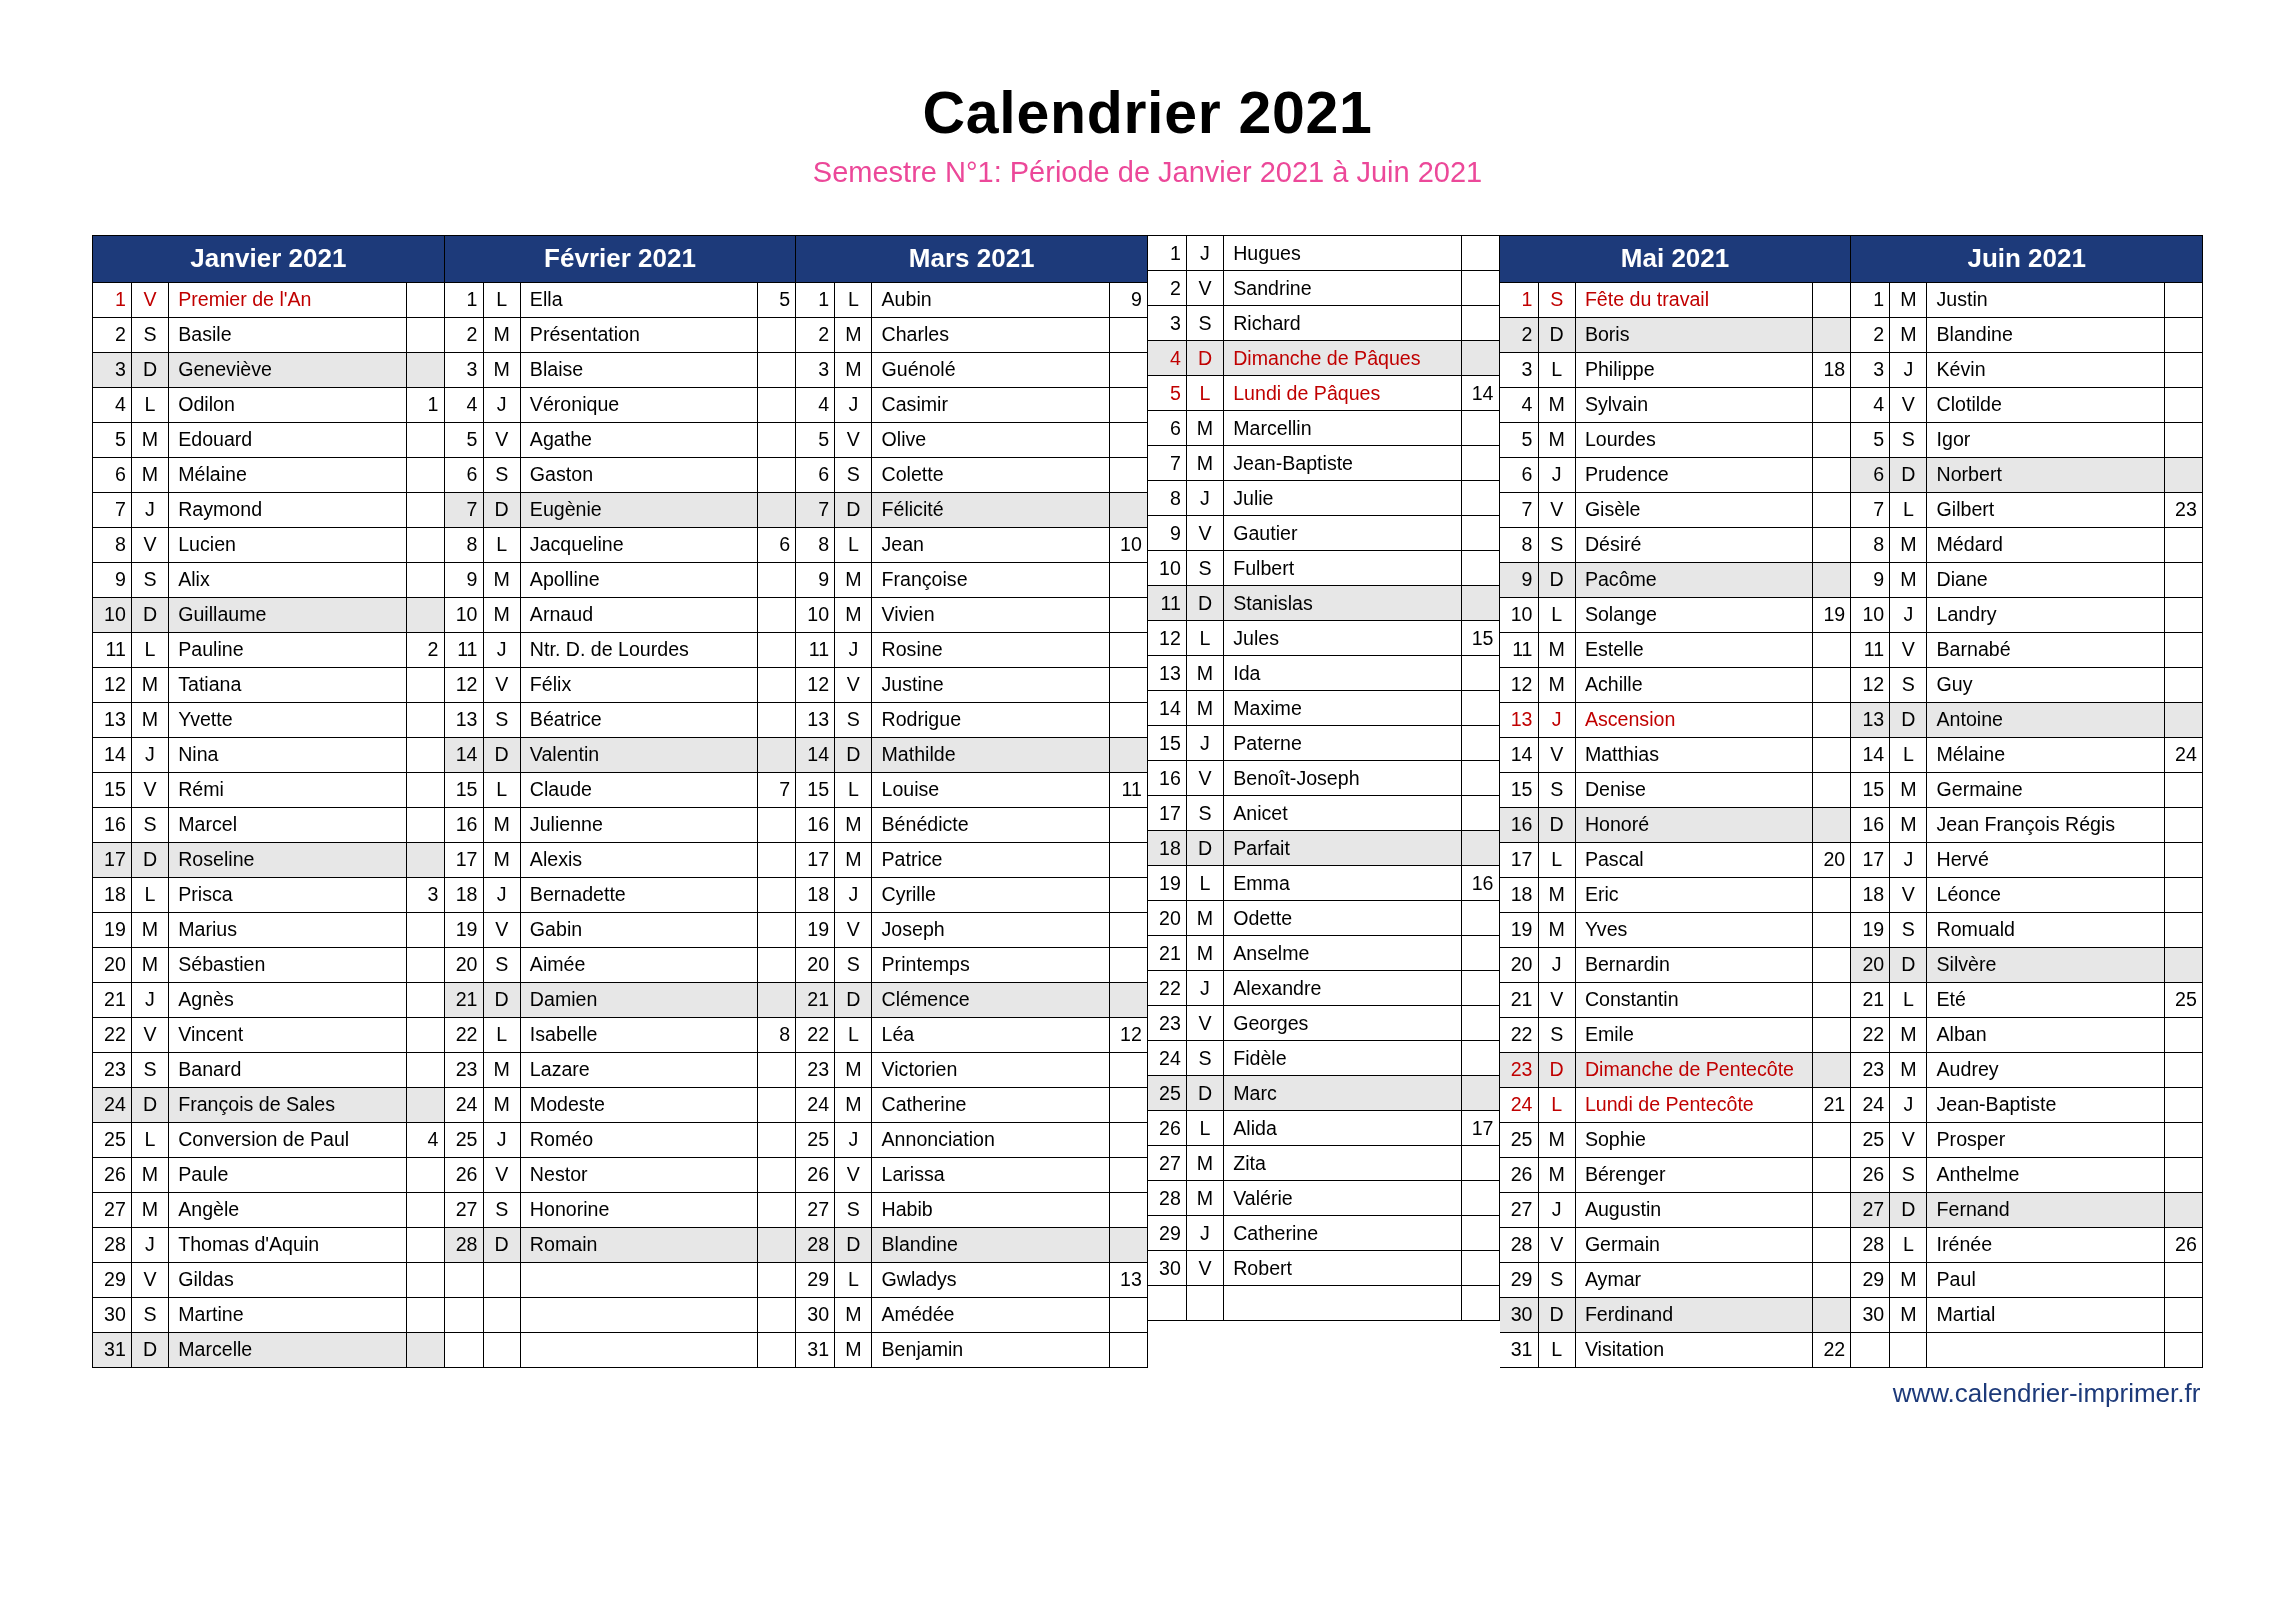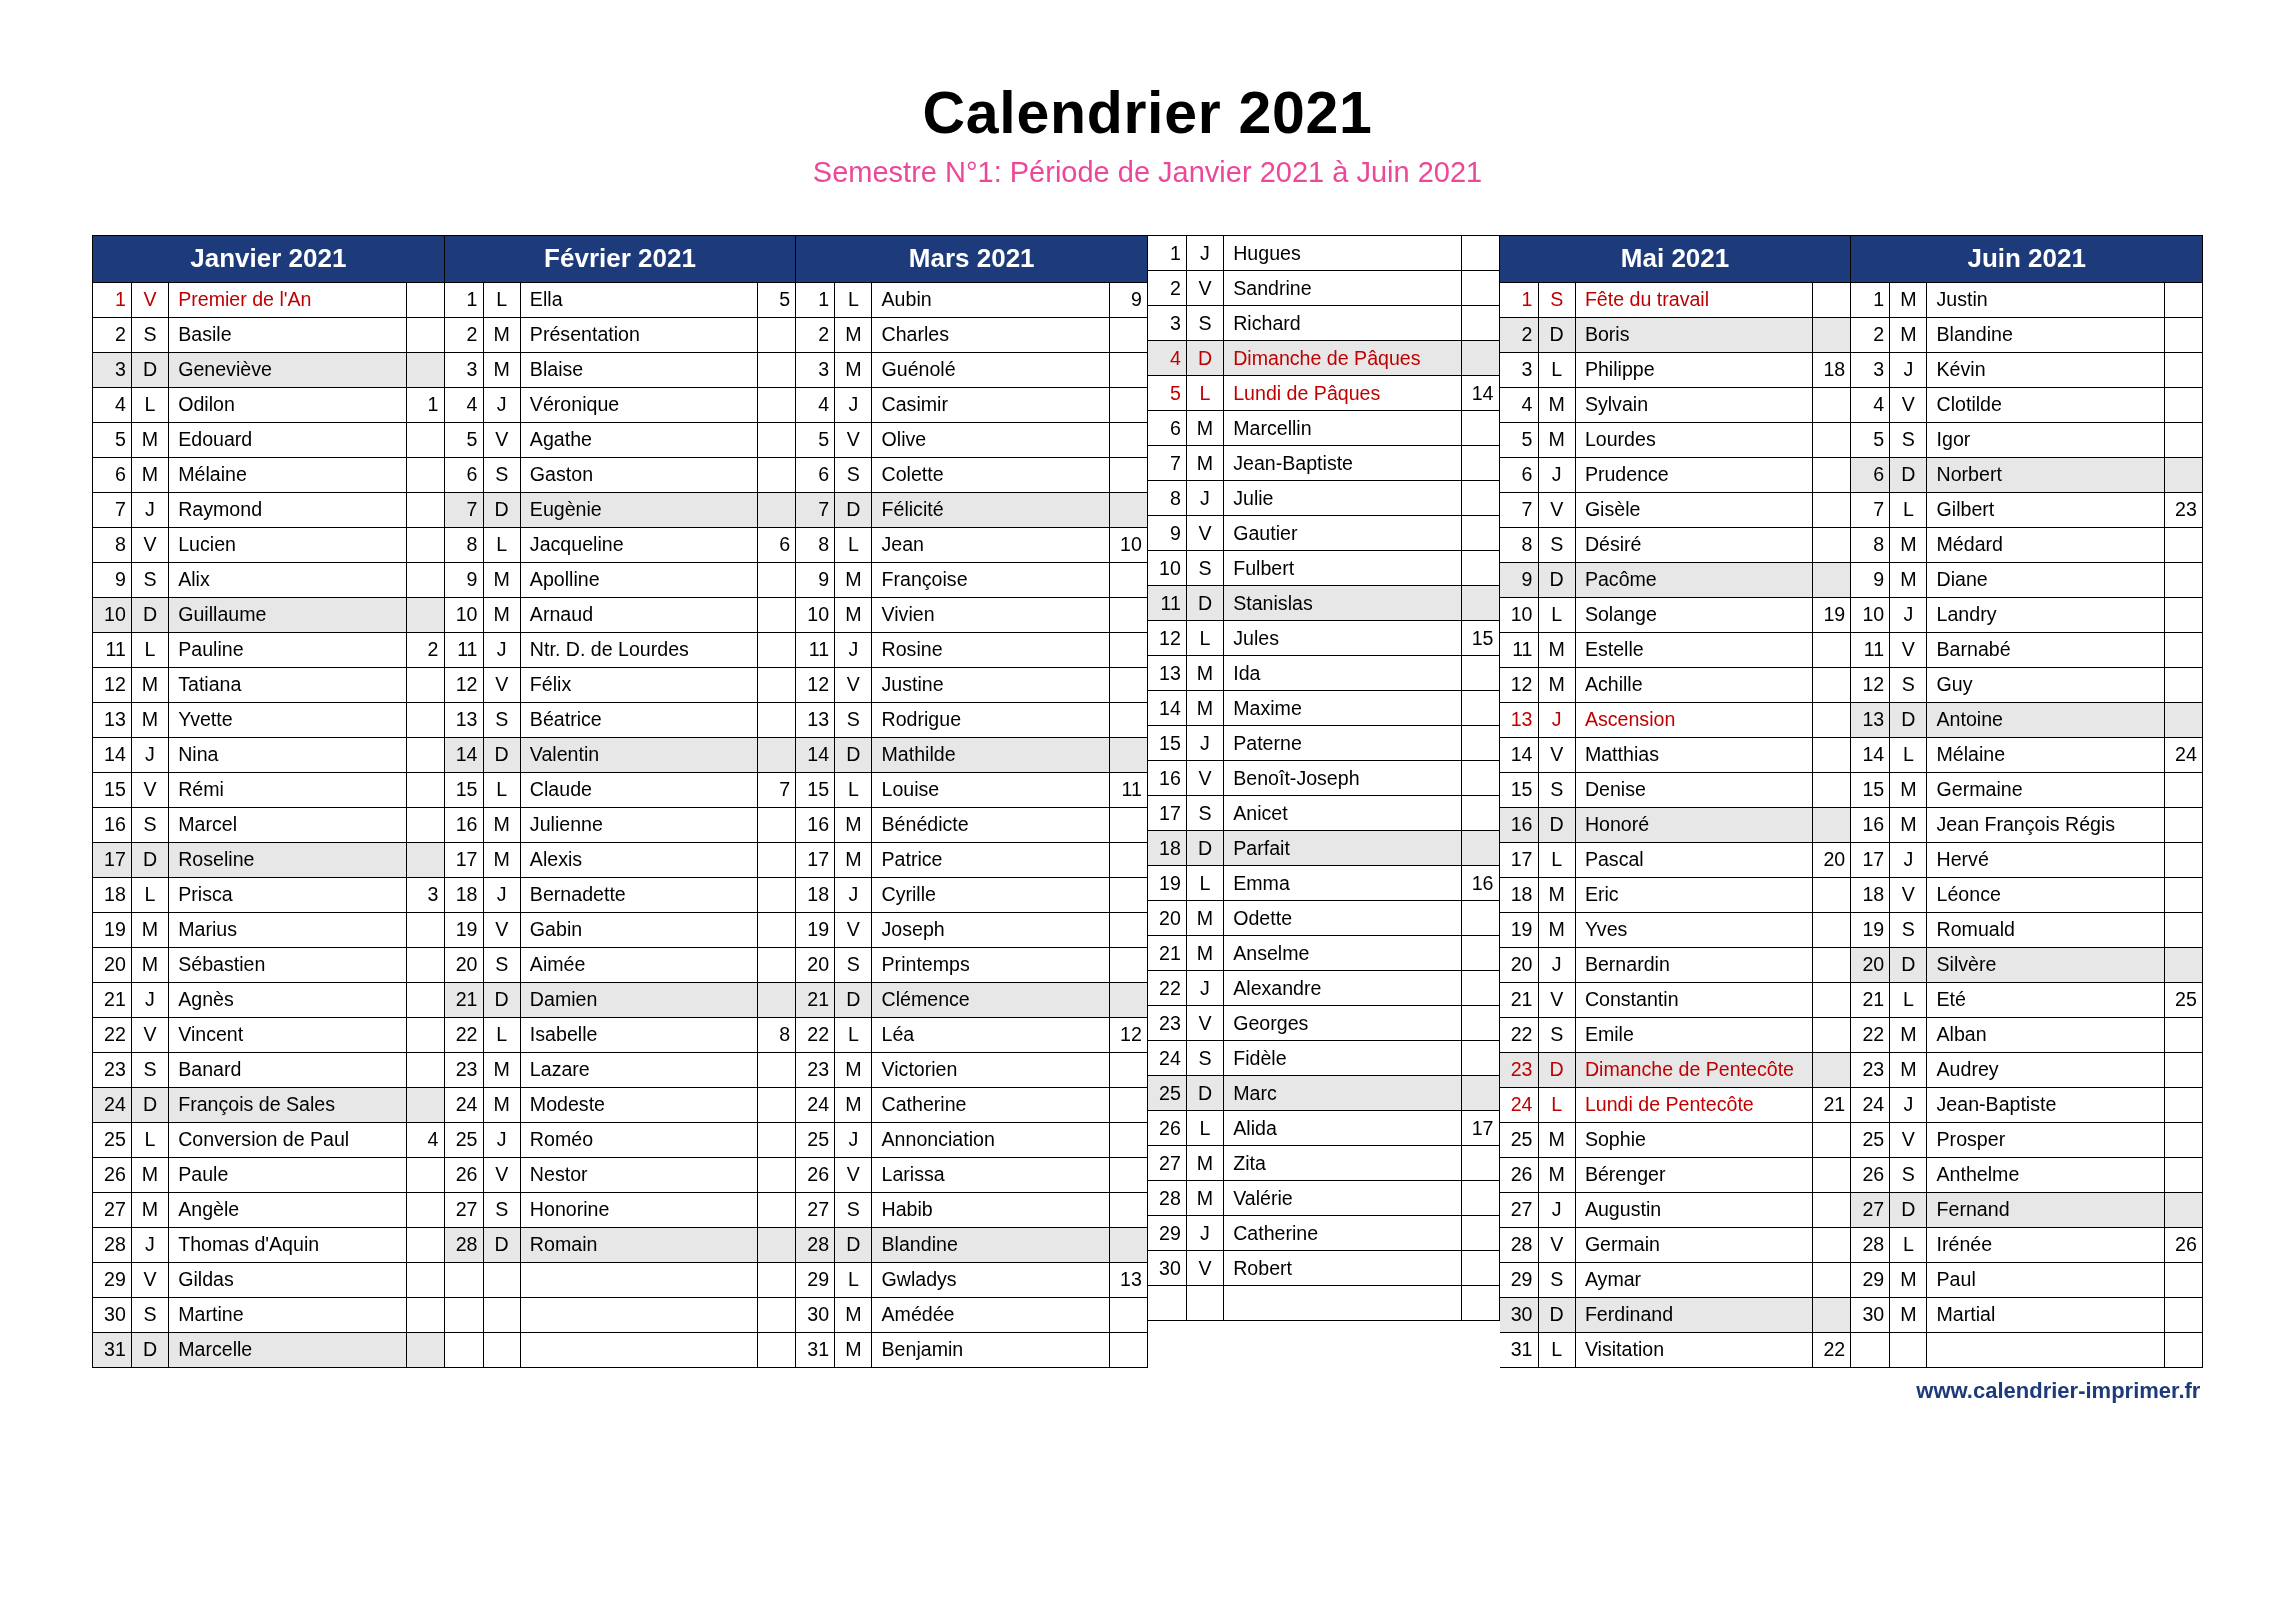--- a/index.html
+++ b/index.html
@@ -10,21 +10,21 @@
   .month{flex:1 1 0;display:flex;flex-direction:column;}
   .mhead{background:#1d3a7a;color:#fff;font-weight:bold;text-align:center;font-size:26px;padding:6.5px 0 7.9px 0;border-right:1.3px solid #000;border-bottom:1.3px solid #000;}
   .row{display:flex;height:35px;border-bottom:1.3px solid #000;border-right:1.3px solid #000;box-sizing:border-box;align-items:stretch;}
   .cell{border-right:1.3px solid #000;display:flex;align-items:center;box-sizing:border-box;font-size:19.6px;}
   .num{width:39px;justify-content:flex-end;padding-right:5.2px;}
   .dow{width:37px;justify-content:center;}
   .name{flex:1;padding-left:9.2px;white-space:nowrap;overflow:hidden;}
   .wk{width:37px;justify-content:flex-end;padding-right:5.2px;border-right:none;}
   .sunday{background:#e7e7e7;}
   .holiday .num,.holiday .dow,.holiday .name{color:#c00000;}
-  .footer{text-align:right;font-size:22px;color:#1d3a7a;font-weight:bold;margin-top:10.5px;padding-right:2.6px;}
+  .footer{text-align:right;font-size:26px;color:#1d3a7a;font-weight:normal;margin-top:10.5px;padding-right:2.6px;}
 </style>
 </head>
 <body>
 <div class="page">
   <div class="title">Calendrier 2021</div>
   <div class="subtitle">Semestre N°1: Période de Janvier 2021 à Juin 2021</div>
   <div class="grid" id="grid">
       <div class="month">
         <div class="mhead">Janvier 2021</div>
         <div class="row holiday">

